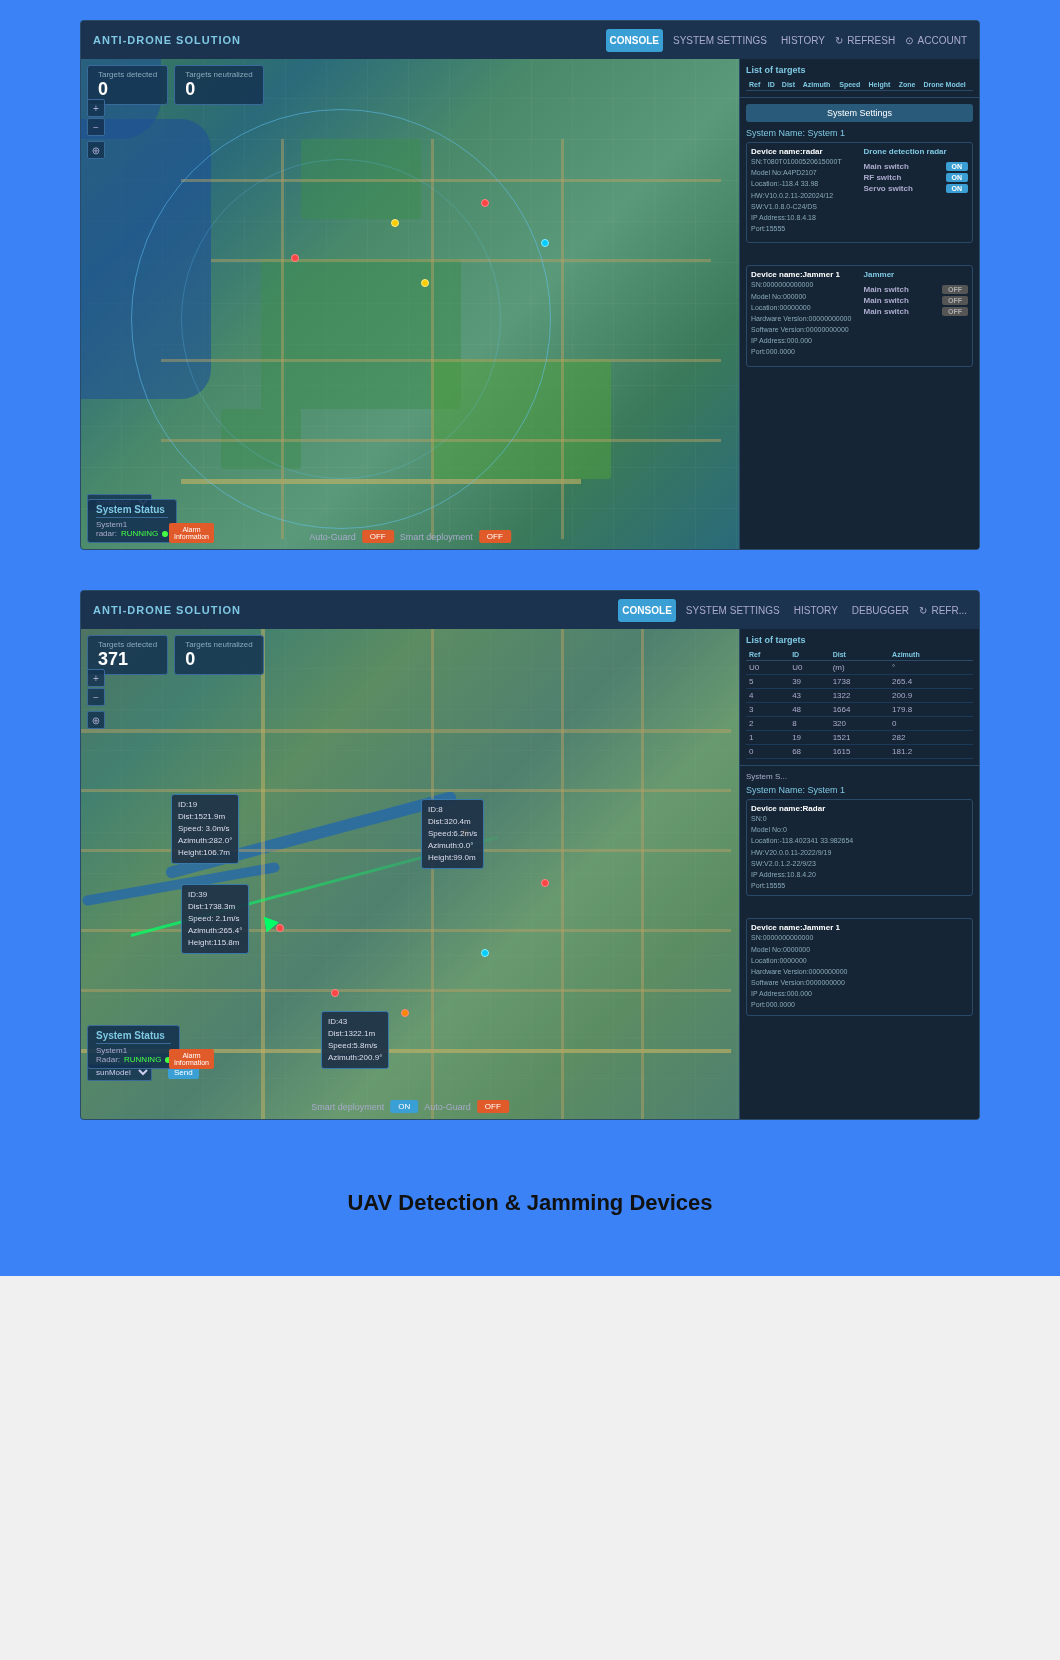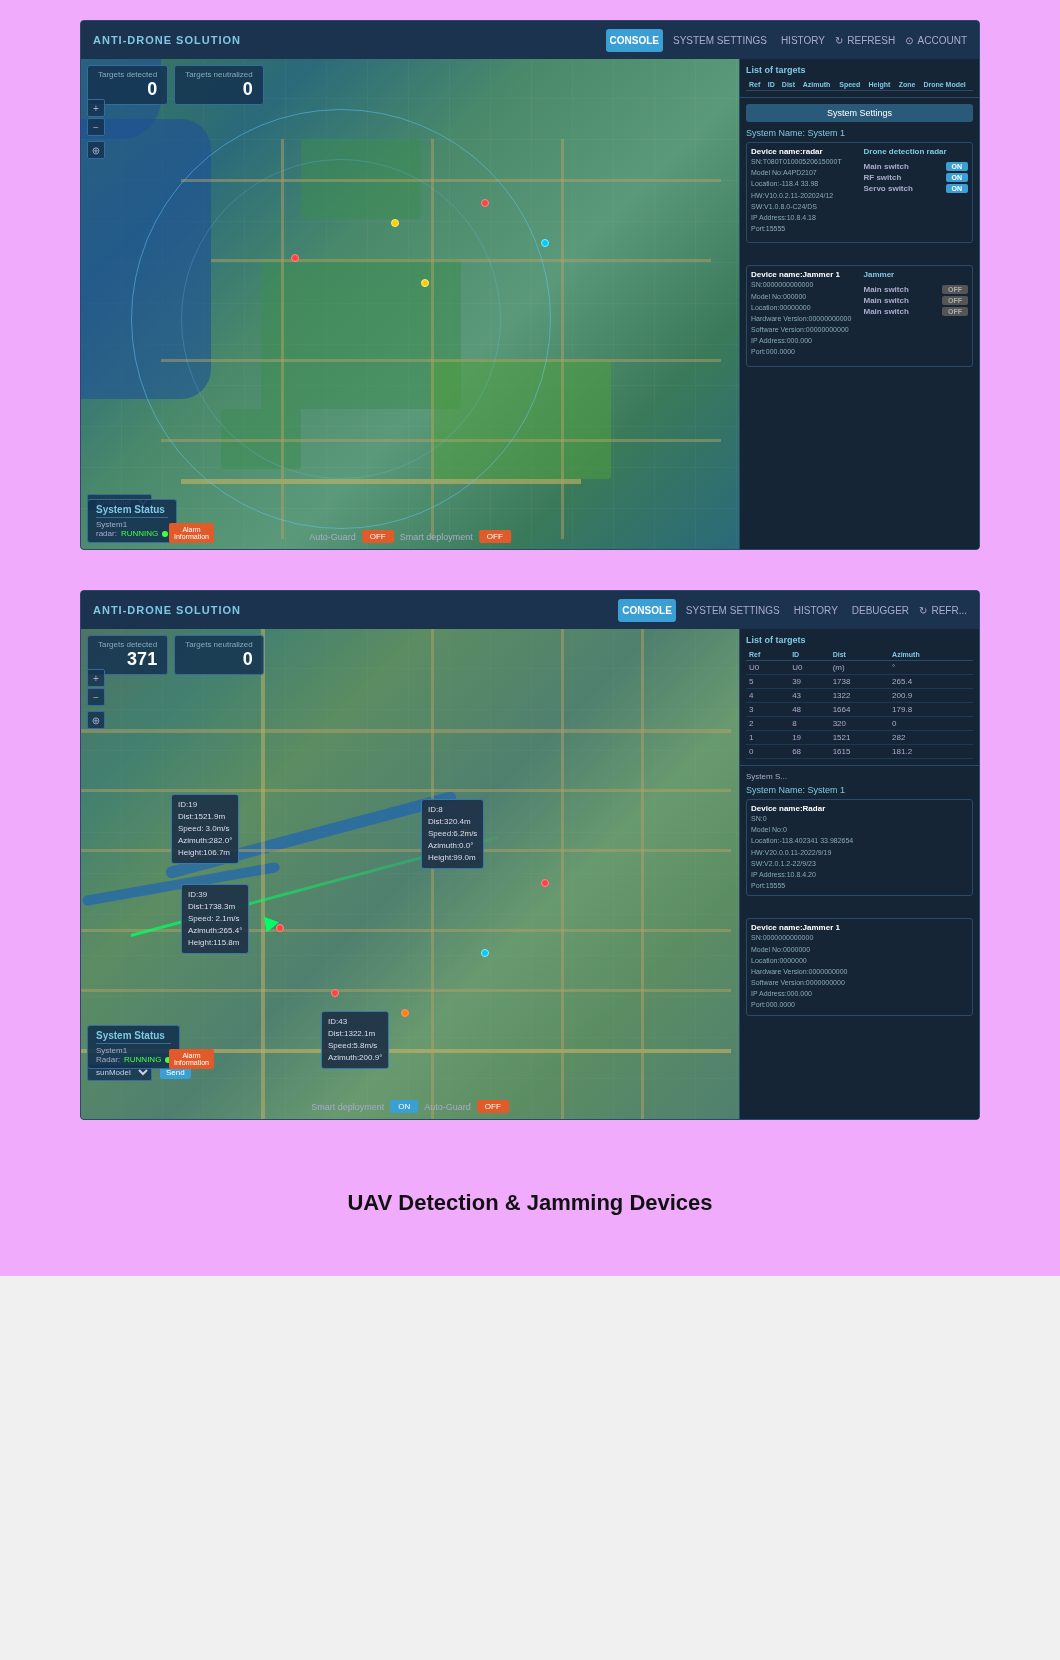--- a/index.html
+++ b/index.html
@@ -6,21 +6,21 @@
     body {
       background: #f0f0f0;
       font-family: Arial, sans-serif;
       width: 1060px;
       min-height: 1660px;
     }
 
     
     .screenshot-wrapper {
       width: 1060px;
-      background: #f0abfc;
+      background: #3b82f6;
       padding: 20px 80px 40px 80px;
     }
 
     
     .panel {
       width: 900px;
       margin: 0 auto 40px auto;
       background: #1a2a3a;
       border-radius: 4px;
       overflow: hidden;
@@ -155,21 +155,21 @@
       top: 6px;
       left: 6px;
       display: flex;
       gap: 6px;
     }
     .stat-box {
       background: rgba(20,50,80,0.85);
       border: 1px solid #3a6a9a;
       border-radius: 3px;
       padding: 4px 10px;
-      text-align: right;
+      text-align: left;
       min-width: 65px;
     }
     .stat-label {
       color: #8ab;
       font-size: 8px;
       display: block;
     }
     .stat-value {
       color: #fff;
       font-size: 18px;
@@ -199,21 +199,21 @@
       border-radius: 2px;
     }
 
     
     .sun-model-row {
       position: absolute;
       bottom: 38px;
       left: 6px;
       display: flex;
       align-items: center;
-      gap: 8px;
+      gap: 16px;
       margin-top: 48px;
     }
     .sun-model-select {
       background: rgba(20,50,80,0.85);
       border: 1px solid #3a6a9a;
       color: #cce;
       font-size: 8px;
       padding: 2px 4px;
       border-radius: 2px;
     }

